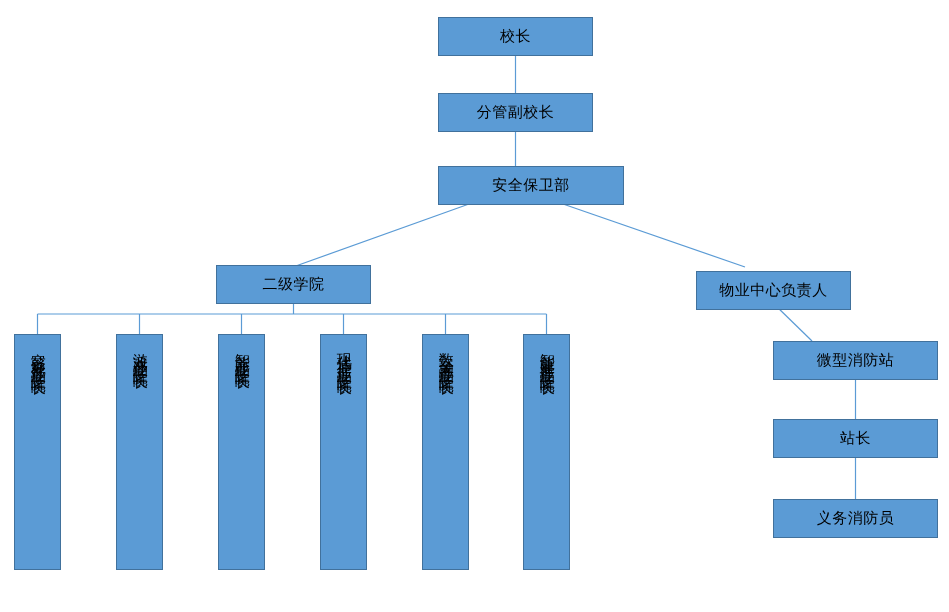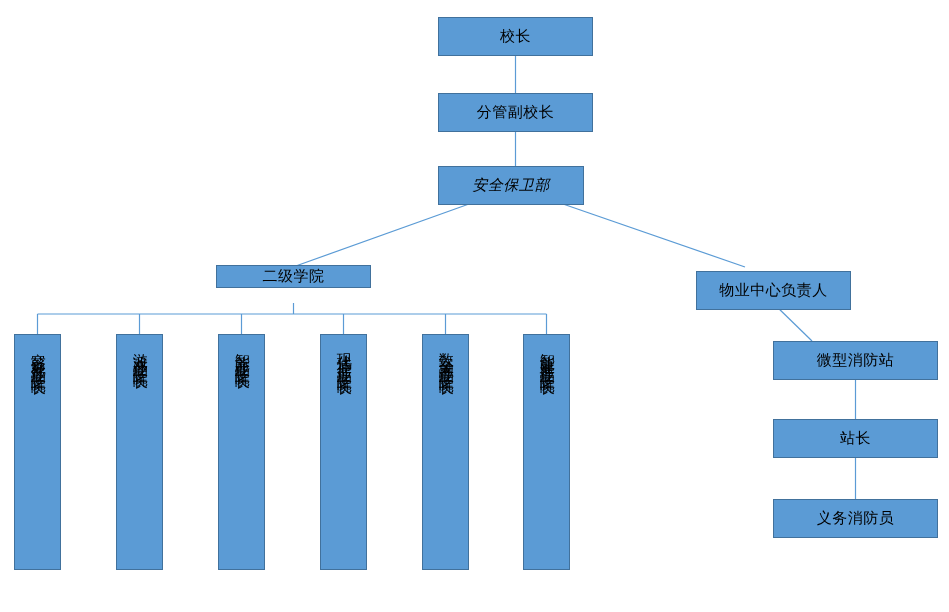--- a/index.html
+++ b/index.html
@@ -84,25 +84,25 @@
   </svg>
 
   <div class="node" style="left:438px; top:17px; width:155px; height:39px;">
     <span class="node-label">校长</span>
   </div>
 
   <div class="node" style="left:438px; top:93px; width:155px; height:39px;align-items:center;">
     <span class="node-label">分管副校长</span>
   </div>
 
-  <div class="node" style="left:438px; top:166px; width:146px; height:39px;font-style:italic;">
+  <div class="node" style="left:438px; top:166px; width:186px; height:39px;">
     <span class="node-label">安全保卫部</span>
   </div>
 
-  <div class="node" style="left:216px; top:265px; width:155px; height:23px;">
+  <div class="node" style="left:216px; top:265px; width:155px; height:39px;">
     <span class="node-label">二级学院</span>
   </div>
 
   <div class="node" style="left:696px; top:271px; width:155px; height:39px;">
     <span class="node-label">物业中心负责人</span>
   </div>
 
   <div class="node vertical" style="left:14px; top:334px; width:47px; height:236px;">
     <span class="node-label">容艺影视产业学院院长</span>
   </div>

